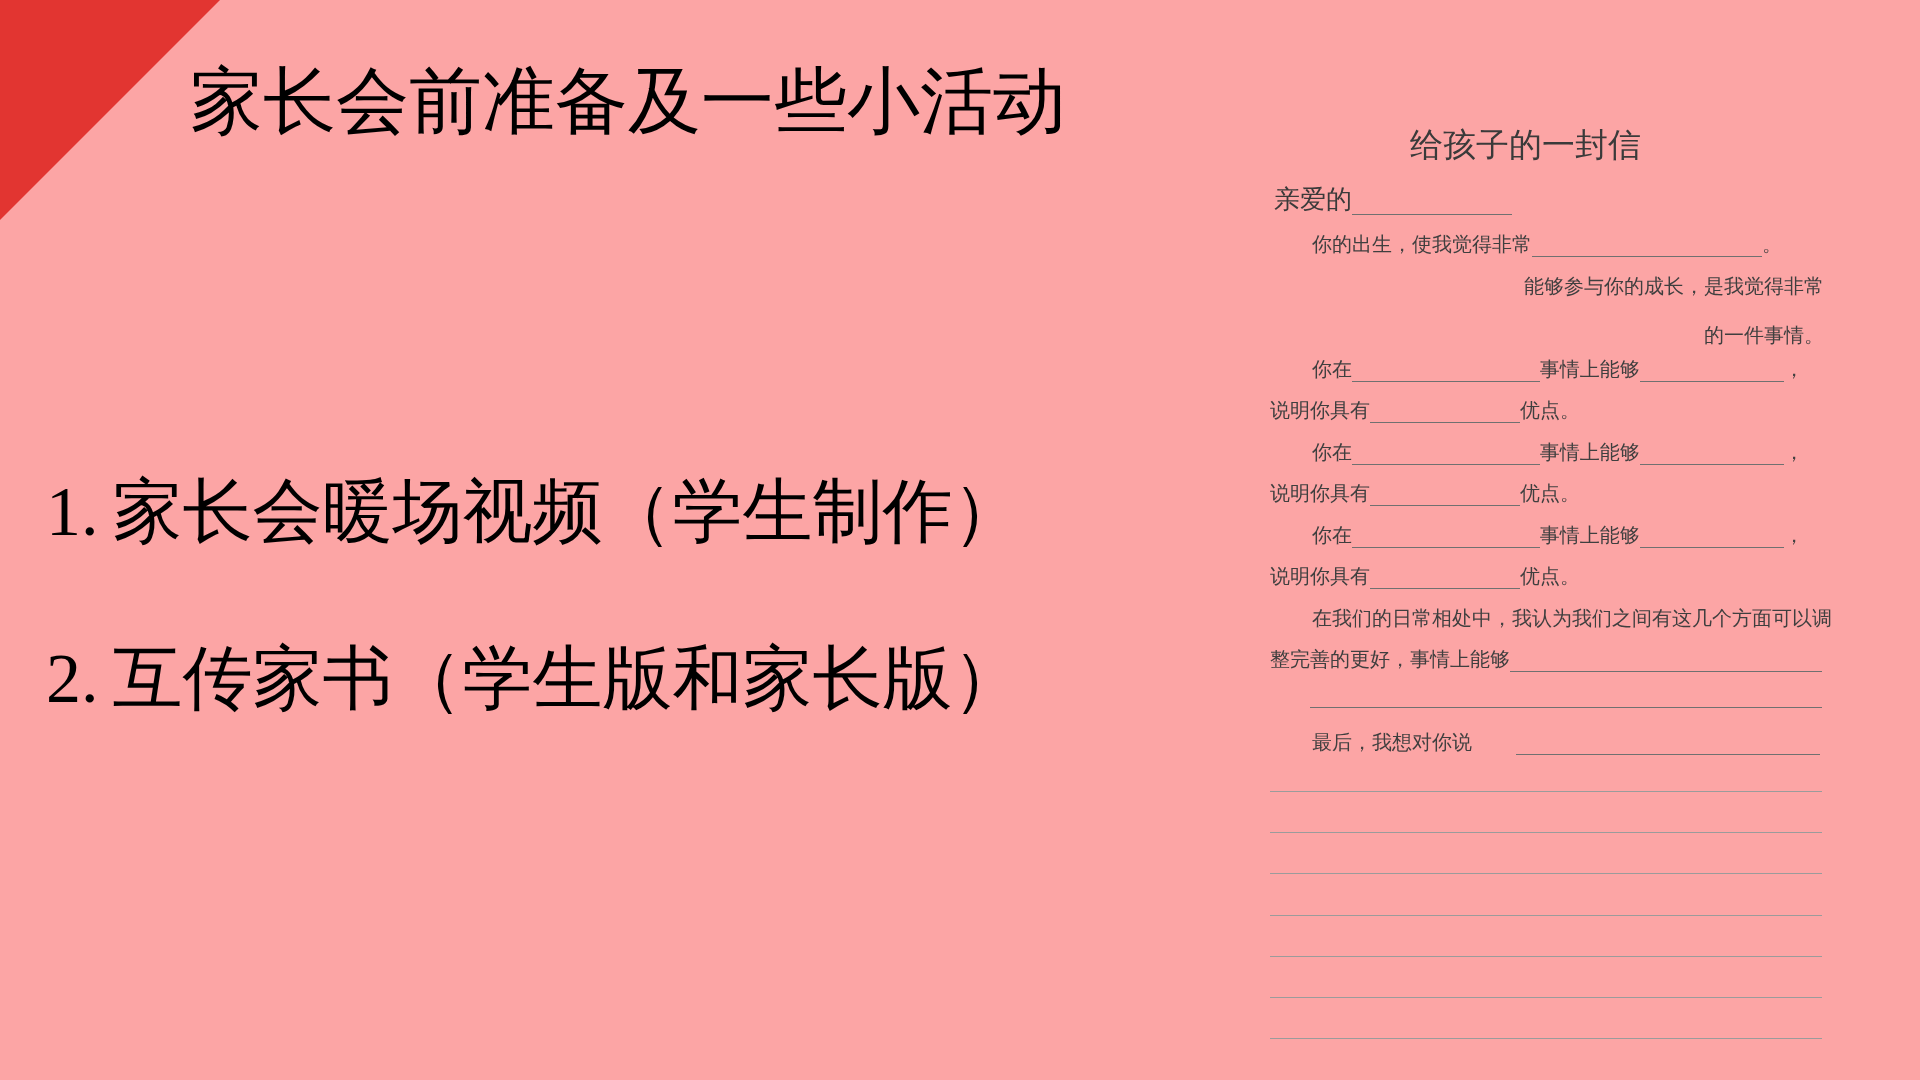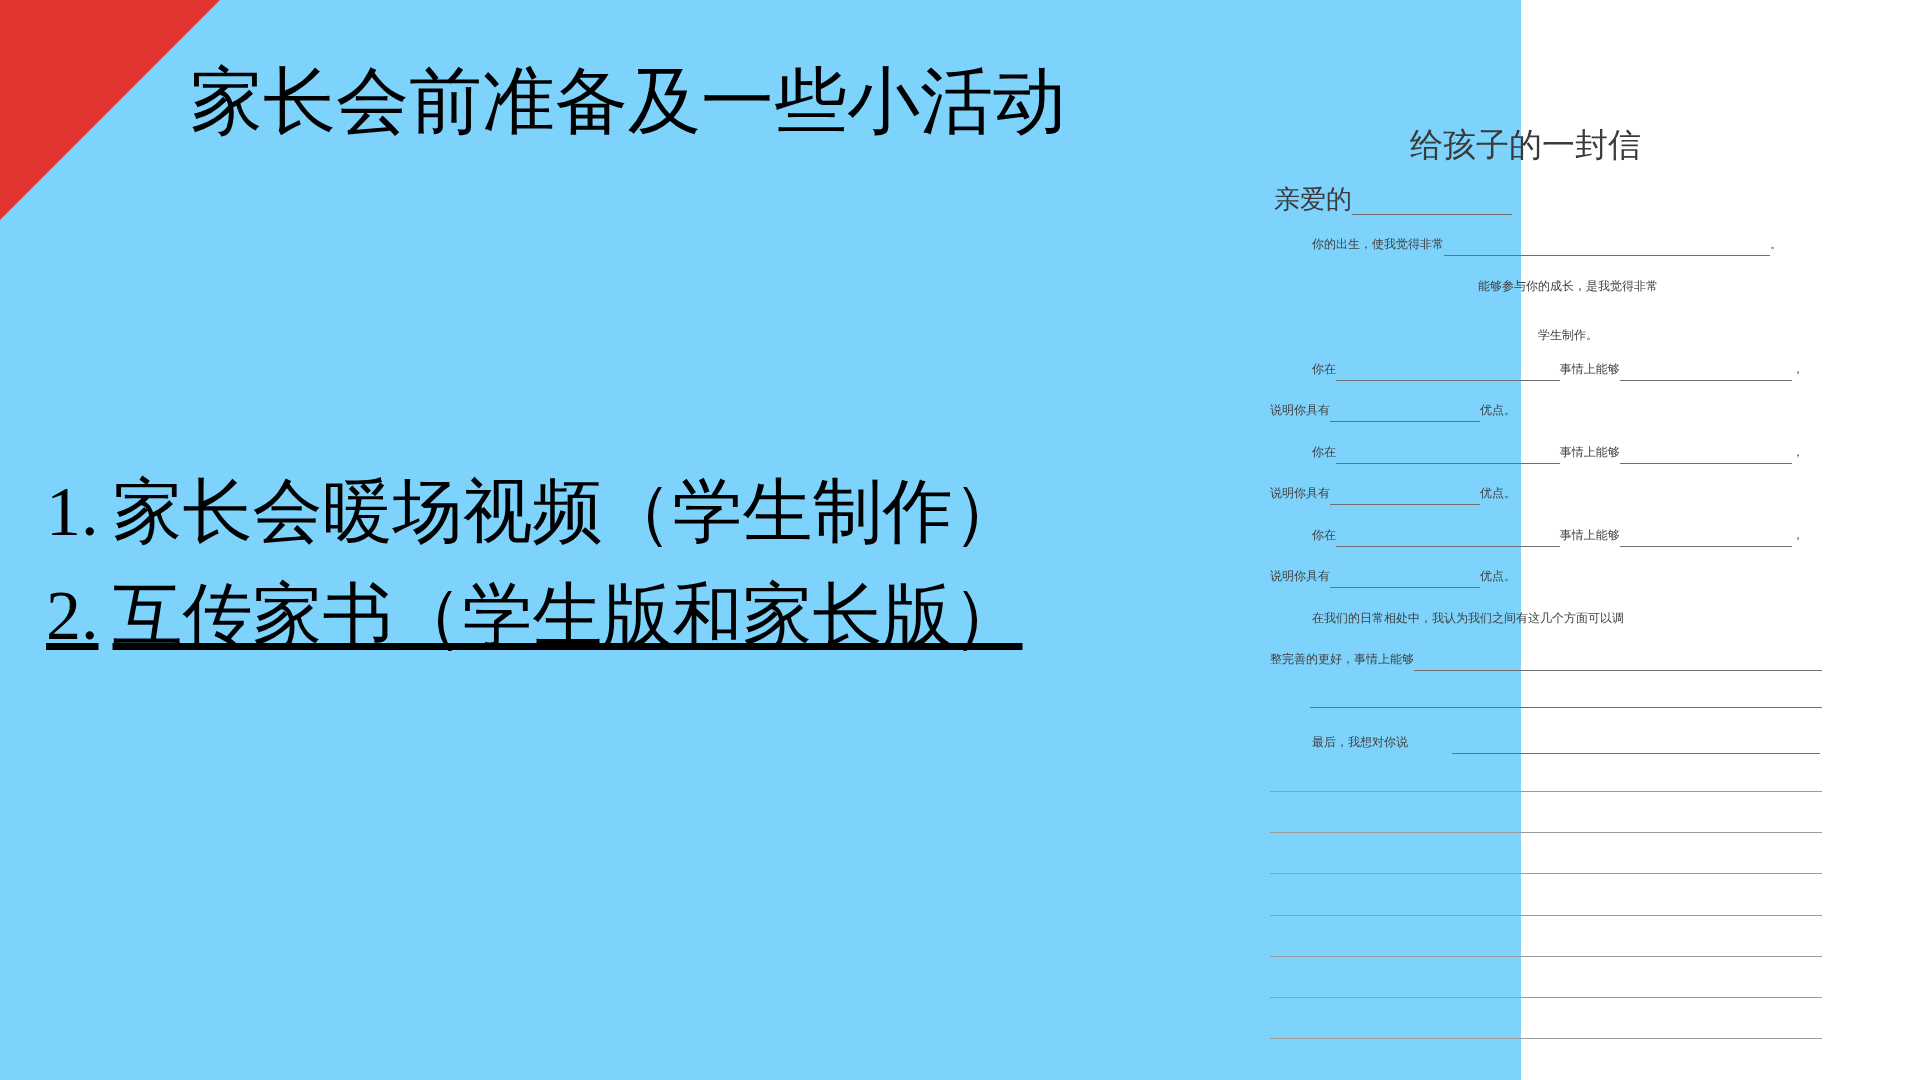--- a/index.html
+++ b/index.html
@@ -3,21 +3,21 @@
 <meta charset="utf-8">
 <style>
   html, body { margin: 0; padding: 0; }
   body {
     width: 1920px; height: 1080px;
     background: #ffffff;
     overflow: hidden;
     position: relative;
     font-family: "Liberation Sans", "DejaVu Sans", sans-serif;
   }
-  .slide { position: absolute; inset: 0; width: 1521px; height: 1080px; background: #7dd3fc; }
+  .slide { position: absolute; inset: 0; width: 1920px; height: 1080px; background: #fca5a5; }
 
   
   .corner-triangle {
     position: absolute; left: 0; top: 0;
     width: 0; height: 0;
     border-top: 220px solid #e23531;
     border-right: 220px solid transparent;
   }
 
   
@@ -32,38 +32,38 @@
   }
   .bullet-item {
     position: absolute; left: 46px;
     font-family: "Liberation Serif", "DejaVu Serif", serif;
     font-size: 70px; line-height: 1.2;
     color: #000;
     white-space: nowrap;
   }
   .bullet-item .num { margin-right: 14px; }
   .bullet-item.item-1 { top: 470px; }
-  .bullet-item.item-2 { top: 574px; text-decoration: underline; }
+  .bullet-item.item-2 { top: 637px; }
 
   
   .letter {
     position: absolute; left: 1270px; top: 125px;
     width: 552px; height: 940px;
     color: #3f3f3f;
     font-family: "Liberation Sans", "DejaVu Sans", sans-serif;
   }
   .letter-title {
     position: absolute; left: 140px; top: 3px;
     font-size: 33px; line-height: 34px;
     color: #3a3a3a; white-space: nowrap;
   }
   .letter-line {
     position: absolute;
-    display: flex; align-items: center;
-    font-size: 12px; line-height: 26px;
+    display: flex; align-items: flex-end;
+    font-size: 20px; line-height: 26px;
     color: #3f3f3f; white-space: nowrap;
   }
   .salutation-row {
     position: absolute; left: 4px; top: 58px;
     display: flex; align-items: flex-end;
     font-size: 26px; line-height: 32px;
     color: #3a3a3a;
     text-align: center;
   }
   .blank {
@@ -131,21 +131,21 @@
 
     <div class="letter-line indent t-l1">
       <span>你的出生，使我觉得非常</span>
         <span class="blank grow"></span>
         <span>。</span>
     </div>
 
     <div class="letter-line indent t-l2">
       <span>能够参与你的成长，是我觉得非常</span>
         <span class="blank grow"></span>
-        <span>学生制作。</span>
+        <span>的一件事情。</span>
     </div>
 
 
     <div class="letter-line indent t-m1a">
       <span>你在</span>
         <span class="blank grow-a"></span>
         <span>事情上能够</span>
         <span class="blank grow-b"></span>
         <span>，</span>
     </div>

